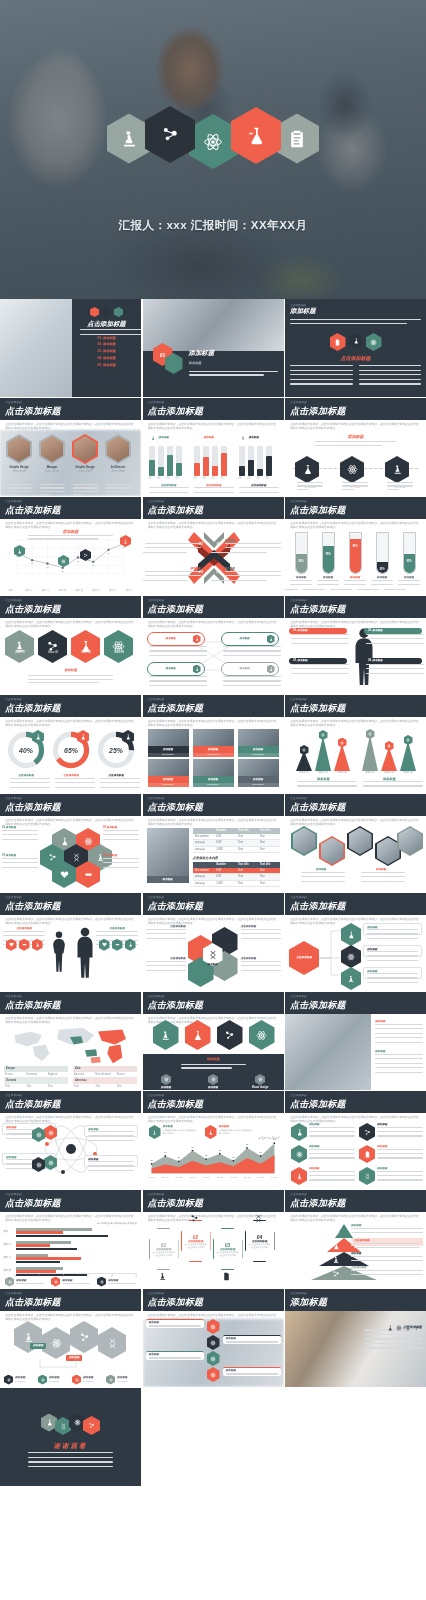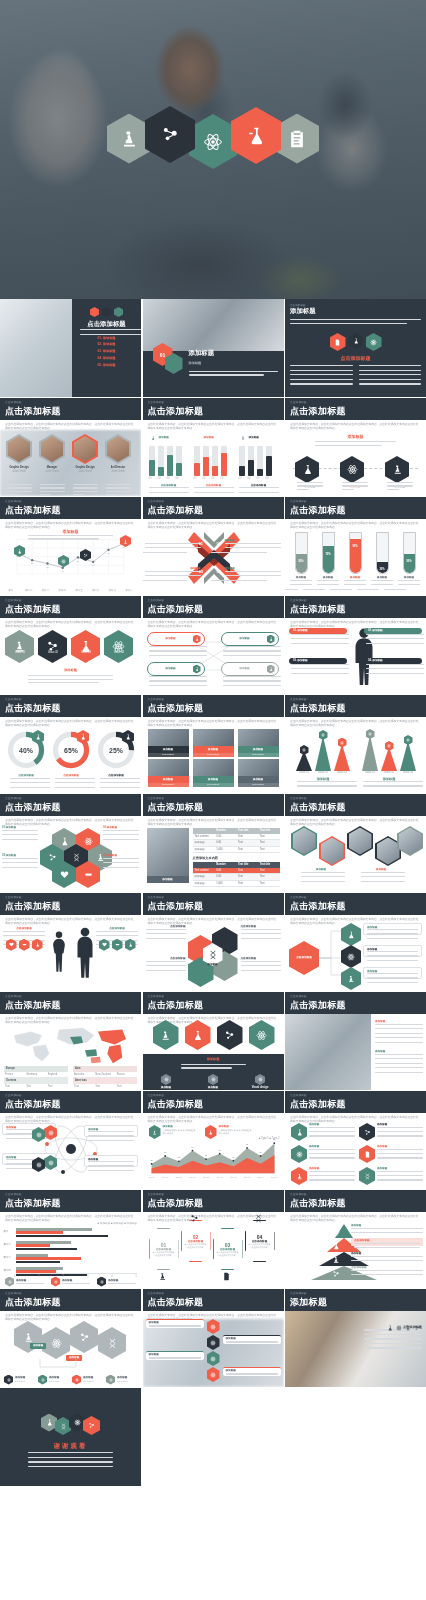--- a/index.html
+++ b/index.html
@@ -44,21 +44,21 @@
     color:#f2f5f7; font-size:24px; font-weight:bold; letter-spacing:1px;
     text-shadow:0 1px 3px rgba(0,0,0,.35);
   }
   .cover-sub {
     position:absolute; left:0; right:0; top:218px; text-align:center;
     color:#e8edf0; font-size:11.5px; font-weight:bold; letter-spacing:.5px;
     text-shadow:0 1px 2px rgba(0,0,0,.35);
   }
 
   
-  .grid { position:absolute; top:299px; left:0; width:426px; display:flex; flex-wrap:wrap; }
+  .grid { position:absolute; top:299px; left:0; width:426px; display:flex; flex-wrap:wrap;font-style:italic; }
   .slide { width:141px; height:97.5px; margin:0 1.5px 1.5px 0; background:#ffffff; position:relative; overflow:hidden; }
   .slide:nth-child(3n) { margin-right:0; }
   .slide.dark { background:#2e3944; }
 
   .s-head { position:absolute; top:0; left:0; right:0; height:22px; background:#2e3944; }
   .s-head .mini { position:absolute; left:5px; top:2.5px; font-size:2.6px; color:#93a2ae; letter-spacing:.2px; line-height:3.4px; }
   .s-head .h-t { position:absolute; left:5px; top:7px; font-size:9px; font-weight:bold; color:#ffffff; letter-spacing:.3px; }
   .s-body { position:absolute; top:22px; left:0; right:0; bottom:0; }
   .s-desc { position:absolute; left:5px; right:5px; top:1.5px; font-size:2.8px; color:#8d9299; line-height:4.1px; }
   .lnsm { background:#d6dade; height:1.3px; border-radius:1px; display:block; }
@@ -115,20 +115,21 @@
     </div>
     <div class="hex h5">
       <svg viewBox="0 0 24 24">
           <path d="M8 2h8v3H8z"></path>
           <path d="M5 4h3v3h8V4h3v18H5z" fill="#fff"></path>
           <path d="M8 10h8v1.5H8zM8 13.5h6V15H8zM8 17h7v1.5H8z" fill="#9aa7a1"></path>
         </svg>
     </div>
   </div>
 
+  <div class="cover-sub">汇报人：xxx 汇报时间：XX年XX月</div>
 </div>
 
 <div class="grid" id="grid">
     <div class="slide dark">
       <div class="ph" style="position:absolute;left:0;top:0;width:72px;height:100%;background:linear-gradient(135deg,#e8ecef,#c2ccd3,#aeb9c1)"></div>
       <div style="position:absolute;left:76px;right:4px;top:0;bottom:0">
       <div style="display:flex;gap:3px;margin-top:8px;justify-content:center">
         <span class="hexi" style="width:9px;height:10px;background:#ef5f4a"></span>
         <span class="hexi" style="width:9px;height:10px;background:#2b333c"></span>
         <span class="hexi" style="width:9px;height:10px;background:#4e8a7c"></span>

